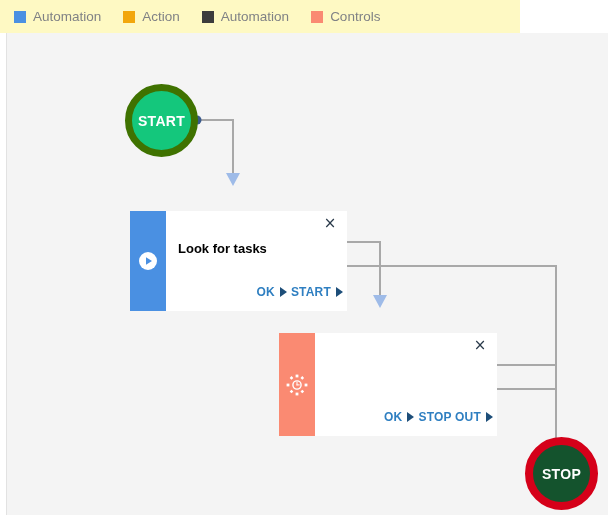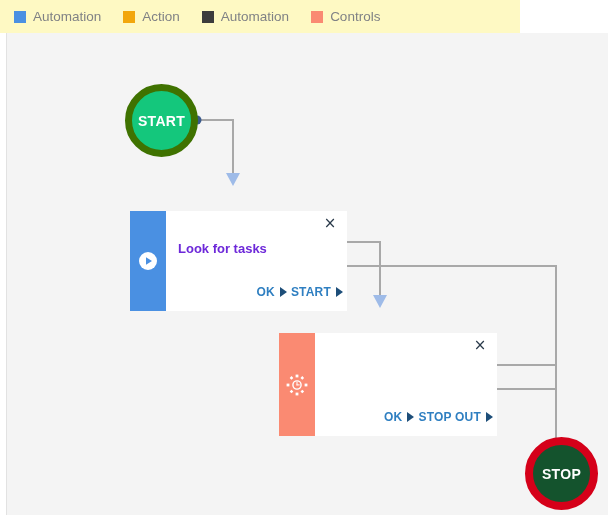--- a/index.html
+++ b/index.html
@@ -131,21 +131,21 @@
     color: #2a3a4a;
     cursor: pointer;
     font-family: "DejaVu Sans", sans-serif;
   }
   .card-title {
     position: absolute;
     left: 12px;
     top: 30px;
     font-size: 13px;
     font-weight: bold;
-    color: #6d28d9;
+    color: #000000;
     white-space: nowrap;
   }
   .ports {
     position: absolute;
     right: 0;
     bottom: 7px;
     display: flex;
     flex-direction: row;
     align-items: flex-end;
   }

